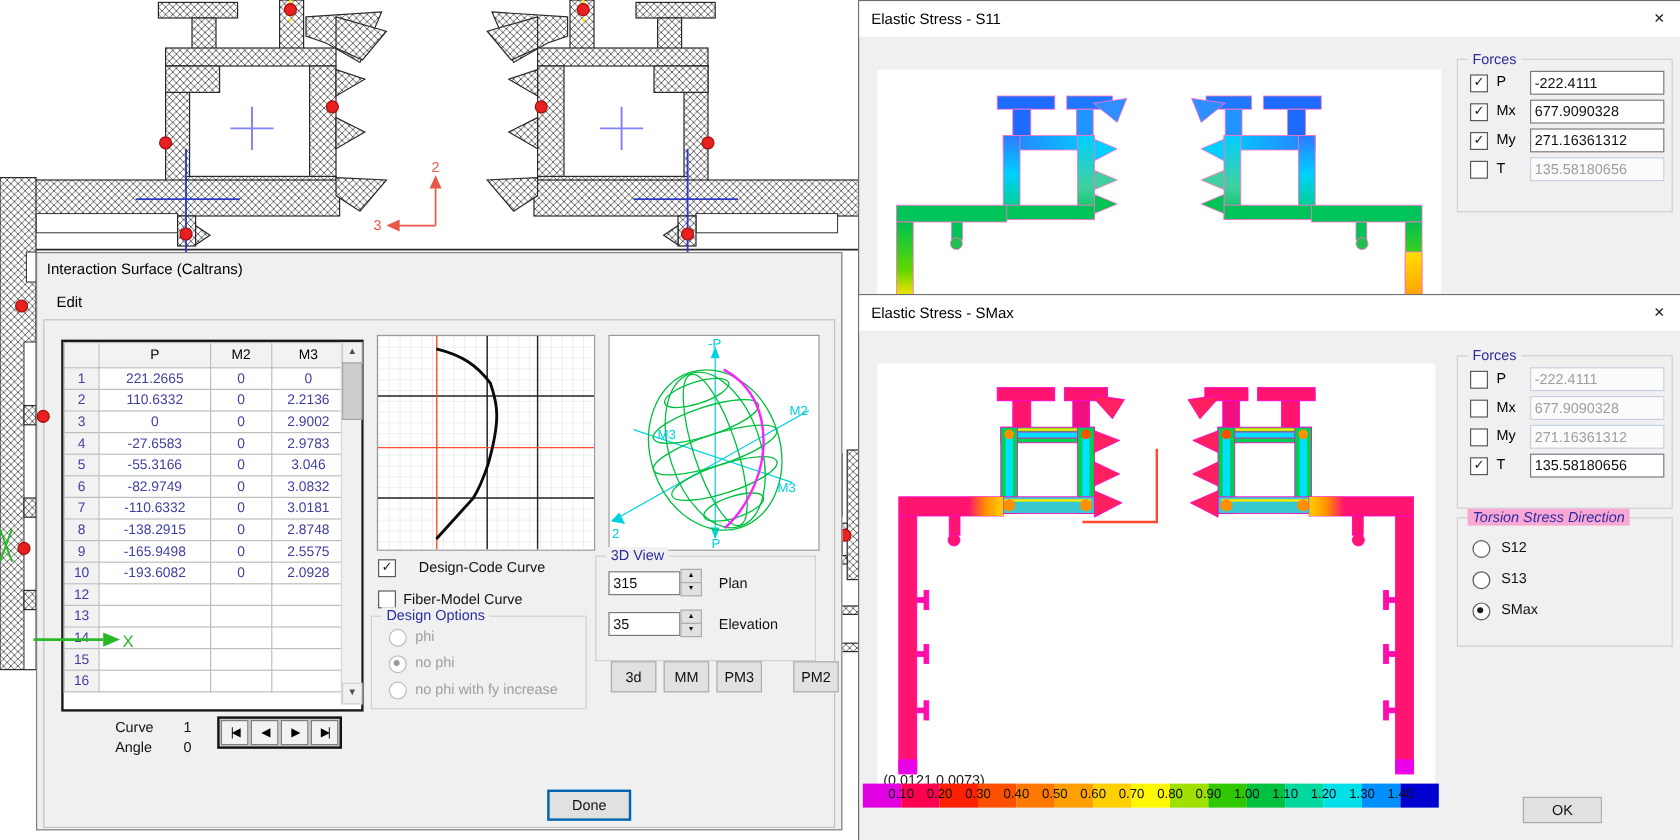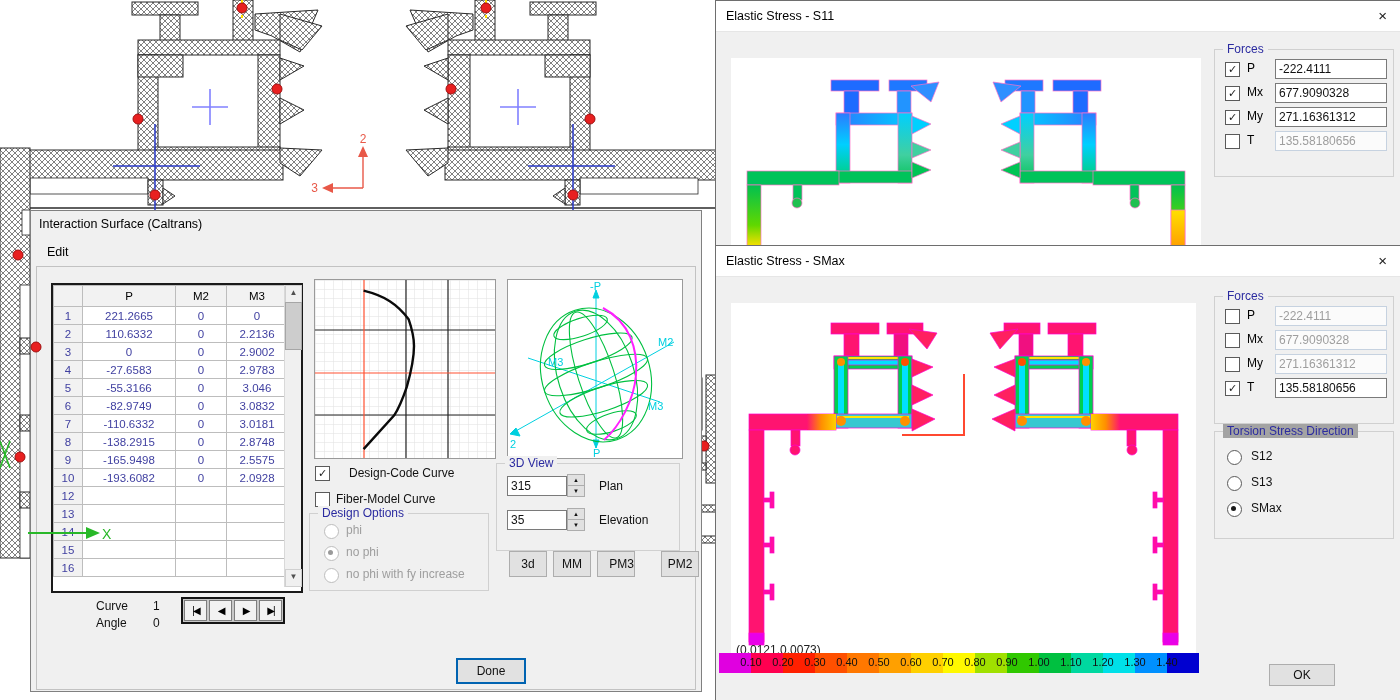--- a/index.html
+++ b/index.html
@@ -370,21 +370,21 @@
     <div class="btn" style="left:70px;top:21px;width:16px;height:10px;font-size:6px;line-height:10px;">▼</div>
     <span class="lbl" style="left:102px;top:15px;">Plan</span>
     <div class="field" style="left:10px;top:46px;width:52px;height:18px;">35</div>
     <div class="btn" style="left:70px;top:44px;width:16px;height:10px;font-size:6px;line-height:10px;">▲</div>
     <div class="btn" style="left:70px;top:55px;width:16px;height:10px;font-size:6px;line-height:10px;">▼</div>
     <span class="lbl" style="left:102px;top:49px;">Elevation</span>
   </div>
   <div class="abs" style="left:478px;top:340px;display:flex;gap:6px;">
         <div class="btn" style="position: static; width: 36px; height: 24px; line-height: 24px;">3d</div>
         <div class="btn" style="position: static; width: 36px; height: 24px; line-height: 24px;">MM</div>
-        <div class="btn" style="position: static; width: 36px; height: 24px; line-height: 24px; text-align: right;">PM3</div>
+        <div class="btn" style="position: static; width: 36px; height: 24px; line-height: 24px;">PM3</div>
         <div class="btn" style="position: static; width: 36px; height: 24px; line-height: 24px; margin-left: 20px;">PM2</div>
       </div>
 
 
   <div class="btn" style="left:425px;top:447px;width:66px;height:22px;line-height:22px;border:2px solid #0063b1;">Done</div>
 </div>
 
 <div class="win" style="left:715px;top:0;width:685px;height:245px;z-index:30;">
   <div class="tbar">
     <span class="tt">Elastic Stress - S11</span>
@@ -559,21 +559,21 @@
         <div class="field dis" style="left: 60px; top: 33px; width: 104px; height: 18px;">677.9090328</div>
         <div class="cb" style="left: 10px; top: 60px;"></div>
         <span class="lbl frow-lab" style="left: 32px; top: 59px;">My</span>
         <div class="field dis" style="left: 60px; top: 57px; width: 104px; height: 18px;">271.16361312</div>
         <div class="cb on" style="left: 10px; top: 84px;"></div>
         <span class="lbl frow-lab" style="left: 32px; top: 83px;">T</span>
         <div class="field" style="left: 60px; top: 81px; width: 104px; height: 18px;">135.58180656</div>
       </div>
 
   <div class="gbox" style="left:498px;top:185px;width:178px;height:106px;background:#f0f0f0;">
-    <span class="gt" style="background:#a3a3a3;">Torsion Stress Direction</span>
+    <span class="gt" style="background:#f9a8d4;font-style:italic;">Torsion Stress Direction</span>
     <div></div>
   <div class="rad" style="left: 12px; top: 18px;"></div>
         <span class="lbl" style="left: 36px; top: 17px;">S12</span>
         <div class="rad" style="left: 12px; top: 44px;"></div>
         <span class="lbl" style="left: 36px; top: 43px;">S13</span>
         <div class="rad on" style="left: 12px; top: 70px;"></div>
         <span class="lbl" style="left: 36px; top: 69px;">SMax</span>
       </div>
 
   <div class="btn" style="left:553px;top:418px;width:64px;height:20px;line-height:20px;">OK</div>

